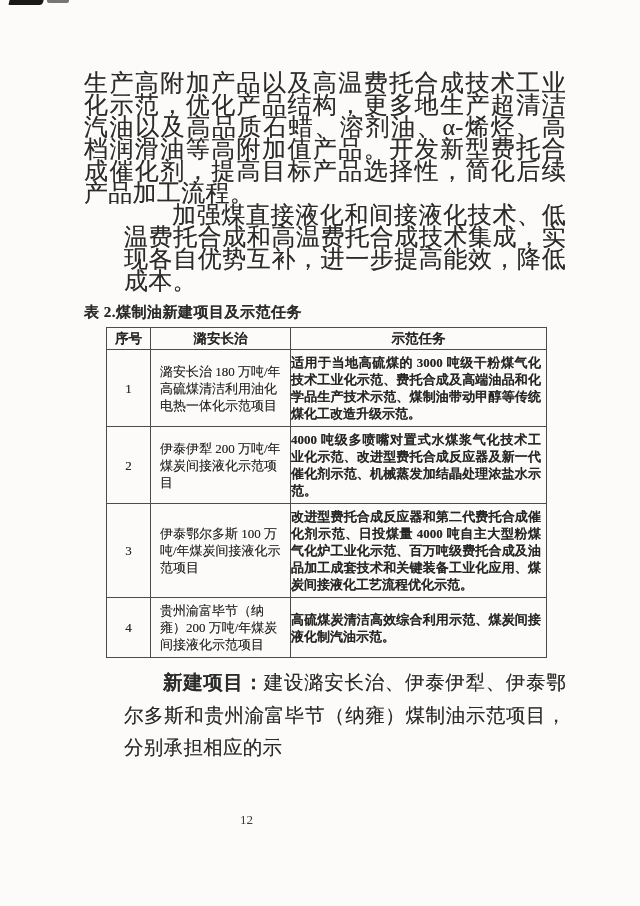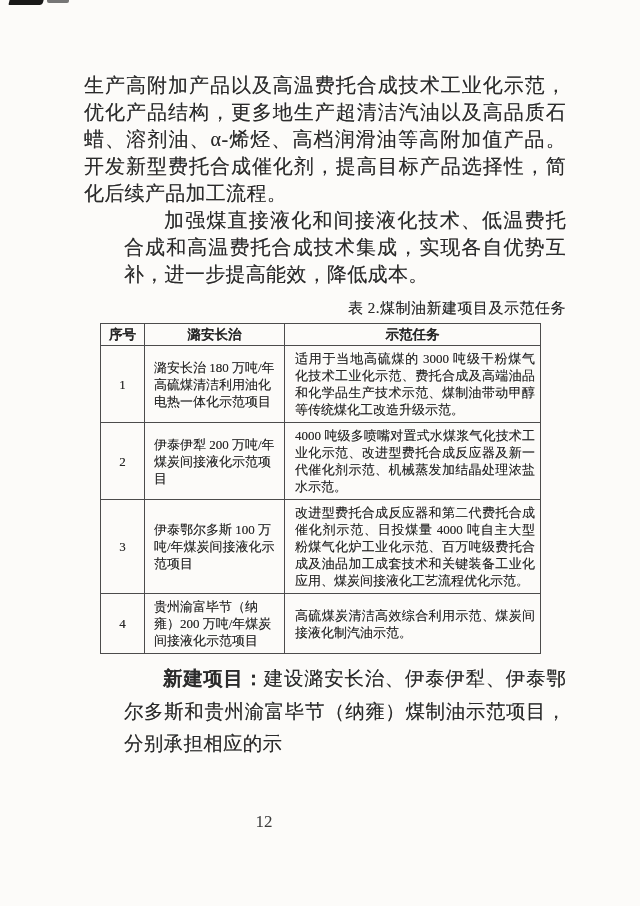--- a/index.html
+++ b/index.html
@@ -39,43 +39,43 @@
   }
 
   .content {
     position: absolute;
     left: 84px;
     top: 72px;
     width: 482px;
   }
 
   .para {
-    font-size: 20px;
-    line-height: 27px;
+    font-size: 24px;
+    line-height: 22px;
     text-align: justify;
     letter-spacing: 0.3px;
     color: #2b2b2b;
     text-shadow: 0 0 0.5px rgba(43,43,43,.55);
   }
   .para.indent { text-indent: 2em; margin-left: 40px; }
   .bold-lead { font-weight: bold; }
 
   .table-title {
     margin-top: 8px;
-    text-align: right;
-    font-weight: normal;
+    text-align: left;
+    font-weight: bold;
     font-size: 15px;
     line-height: 24px;
     letter-spacing: 0.5px;
     text-shadow: 0 0 0.5px rgba(30,30,30,.6);
   }
 
   .demo-table {
     margin-top: 3px;
-    margin-left: 16px;
+    margin-left: 22px;
     width: 440px;
     border-collapse: collapse;
     table-layout: fixed;
   }
   .demo-table th, .demo-table td {
     border: 1.4px solid #4c4c4c;
     font-size: 13px;
     line-height: 17px;
     vertical-align: middle;
     color: #262626;
@@ -87,35 +87,34 @@
     padding: 2px 2px;
     height: 20px;
     font-size: 13.5px;
   }
   .col-no   { width: 44px; }
   .col-name { width: 140px; }
   .col-task { width: 256px; }
 
   .cell-no   { text-align: center; }
   .cell-name { text-align: left; padding: 4px 5px 4px 9px; }
-  .cell-task { text-align: left; padding: 4px 5px 4px 10px; text-align: justify; }
+  .cell-task { text-align: left; padding: 4px 5px 4px 0; text-align: justify; font-weight: bold; }
 
   .after-table {
     margin-top: 9px;
     font-size: 19.5px;
     line-height: 32.5px;
   }
 
   .page-number {
     position: absolute;
     left: 240px;
     top: 812px;
     width: 48px;
-    text-align: center;
-    font-size: 17px;
+    font-size: 13px;
     color: #3a3a3a;
     font-family: "Liberation Serif", serif;
   }
 </style>
 </head>
 <body>
 
 <div class="page">
 
   <div class="artifact-a"></div>

